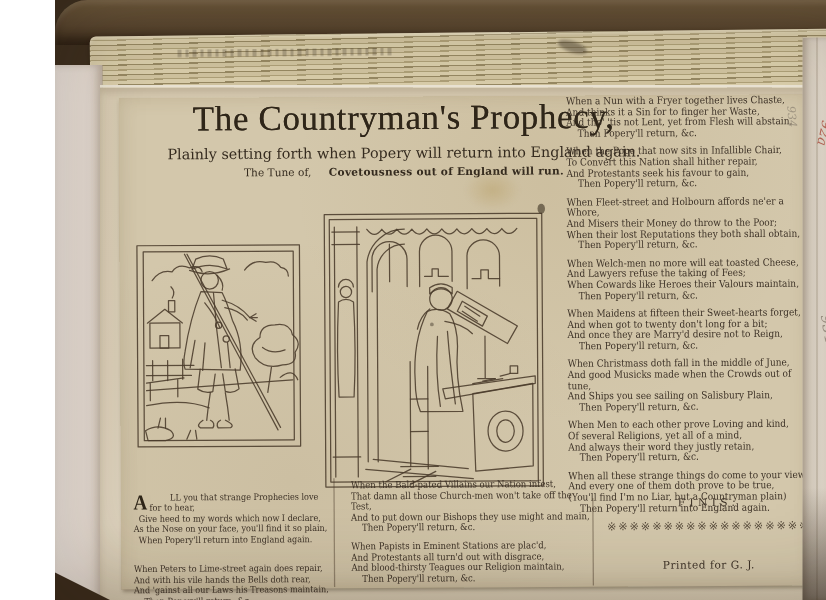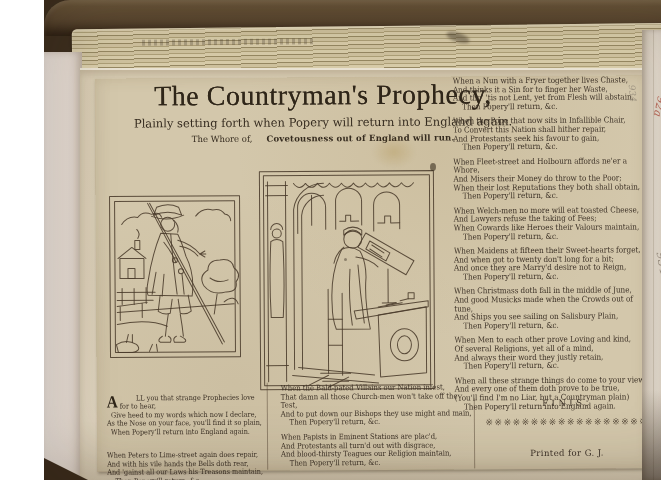--- a/index.html
+++ b/index.html
@@ -141,21 +141,21 @@
   <div class="edge-stamp"></div>
   <div class="facing-left"></div>
   <div class="album-page"></div>
 
   <div class="sheet">
 
     <div class="head">
       <div class="title">The Countryman's Prophecy,</div>
       <div class="subtitle">Plainly setting forth when Popery will return into England again.</div>
       <div class="tuneline">
-        <span>The Whore of,</span><span class="tname">Covetousness out of England will run.</span>
+        <span>The Tune of,</span><span class="tname">Covetousness out of England will run.</span>
       </div>
     </div>
 
     <div class="cut cut-left">
       <svg viewBox="0 0 134 165">
         <rect x="2" y="2" width="130" height="161" stroke-width="2.5"></rect>
         <rect x="7" y="7" width="120" height="151"></rect>
         <path d="M14,30 q6,-9 16,-7 q5,-7 14,-3 q8,-3 10,3"></path>
         <path d="M88,22 q7,-9 17,-6 q8,-2 12,4 q6,1 6,7"></path>
         <path d="M9,118 L126,110"></path>

